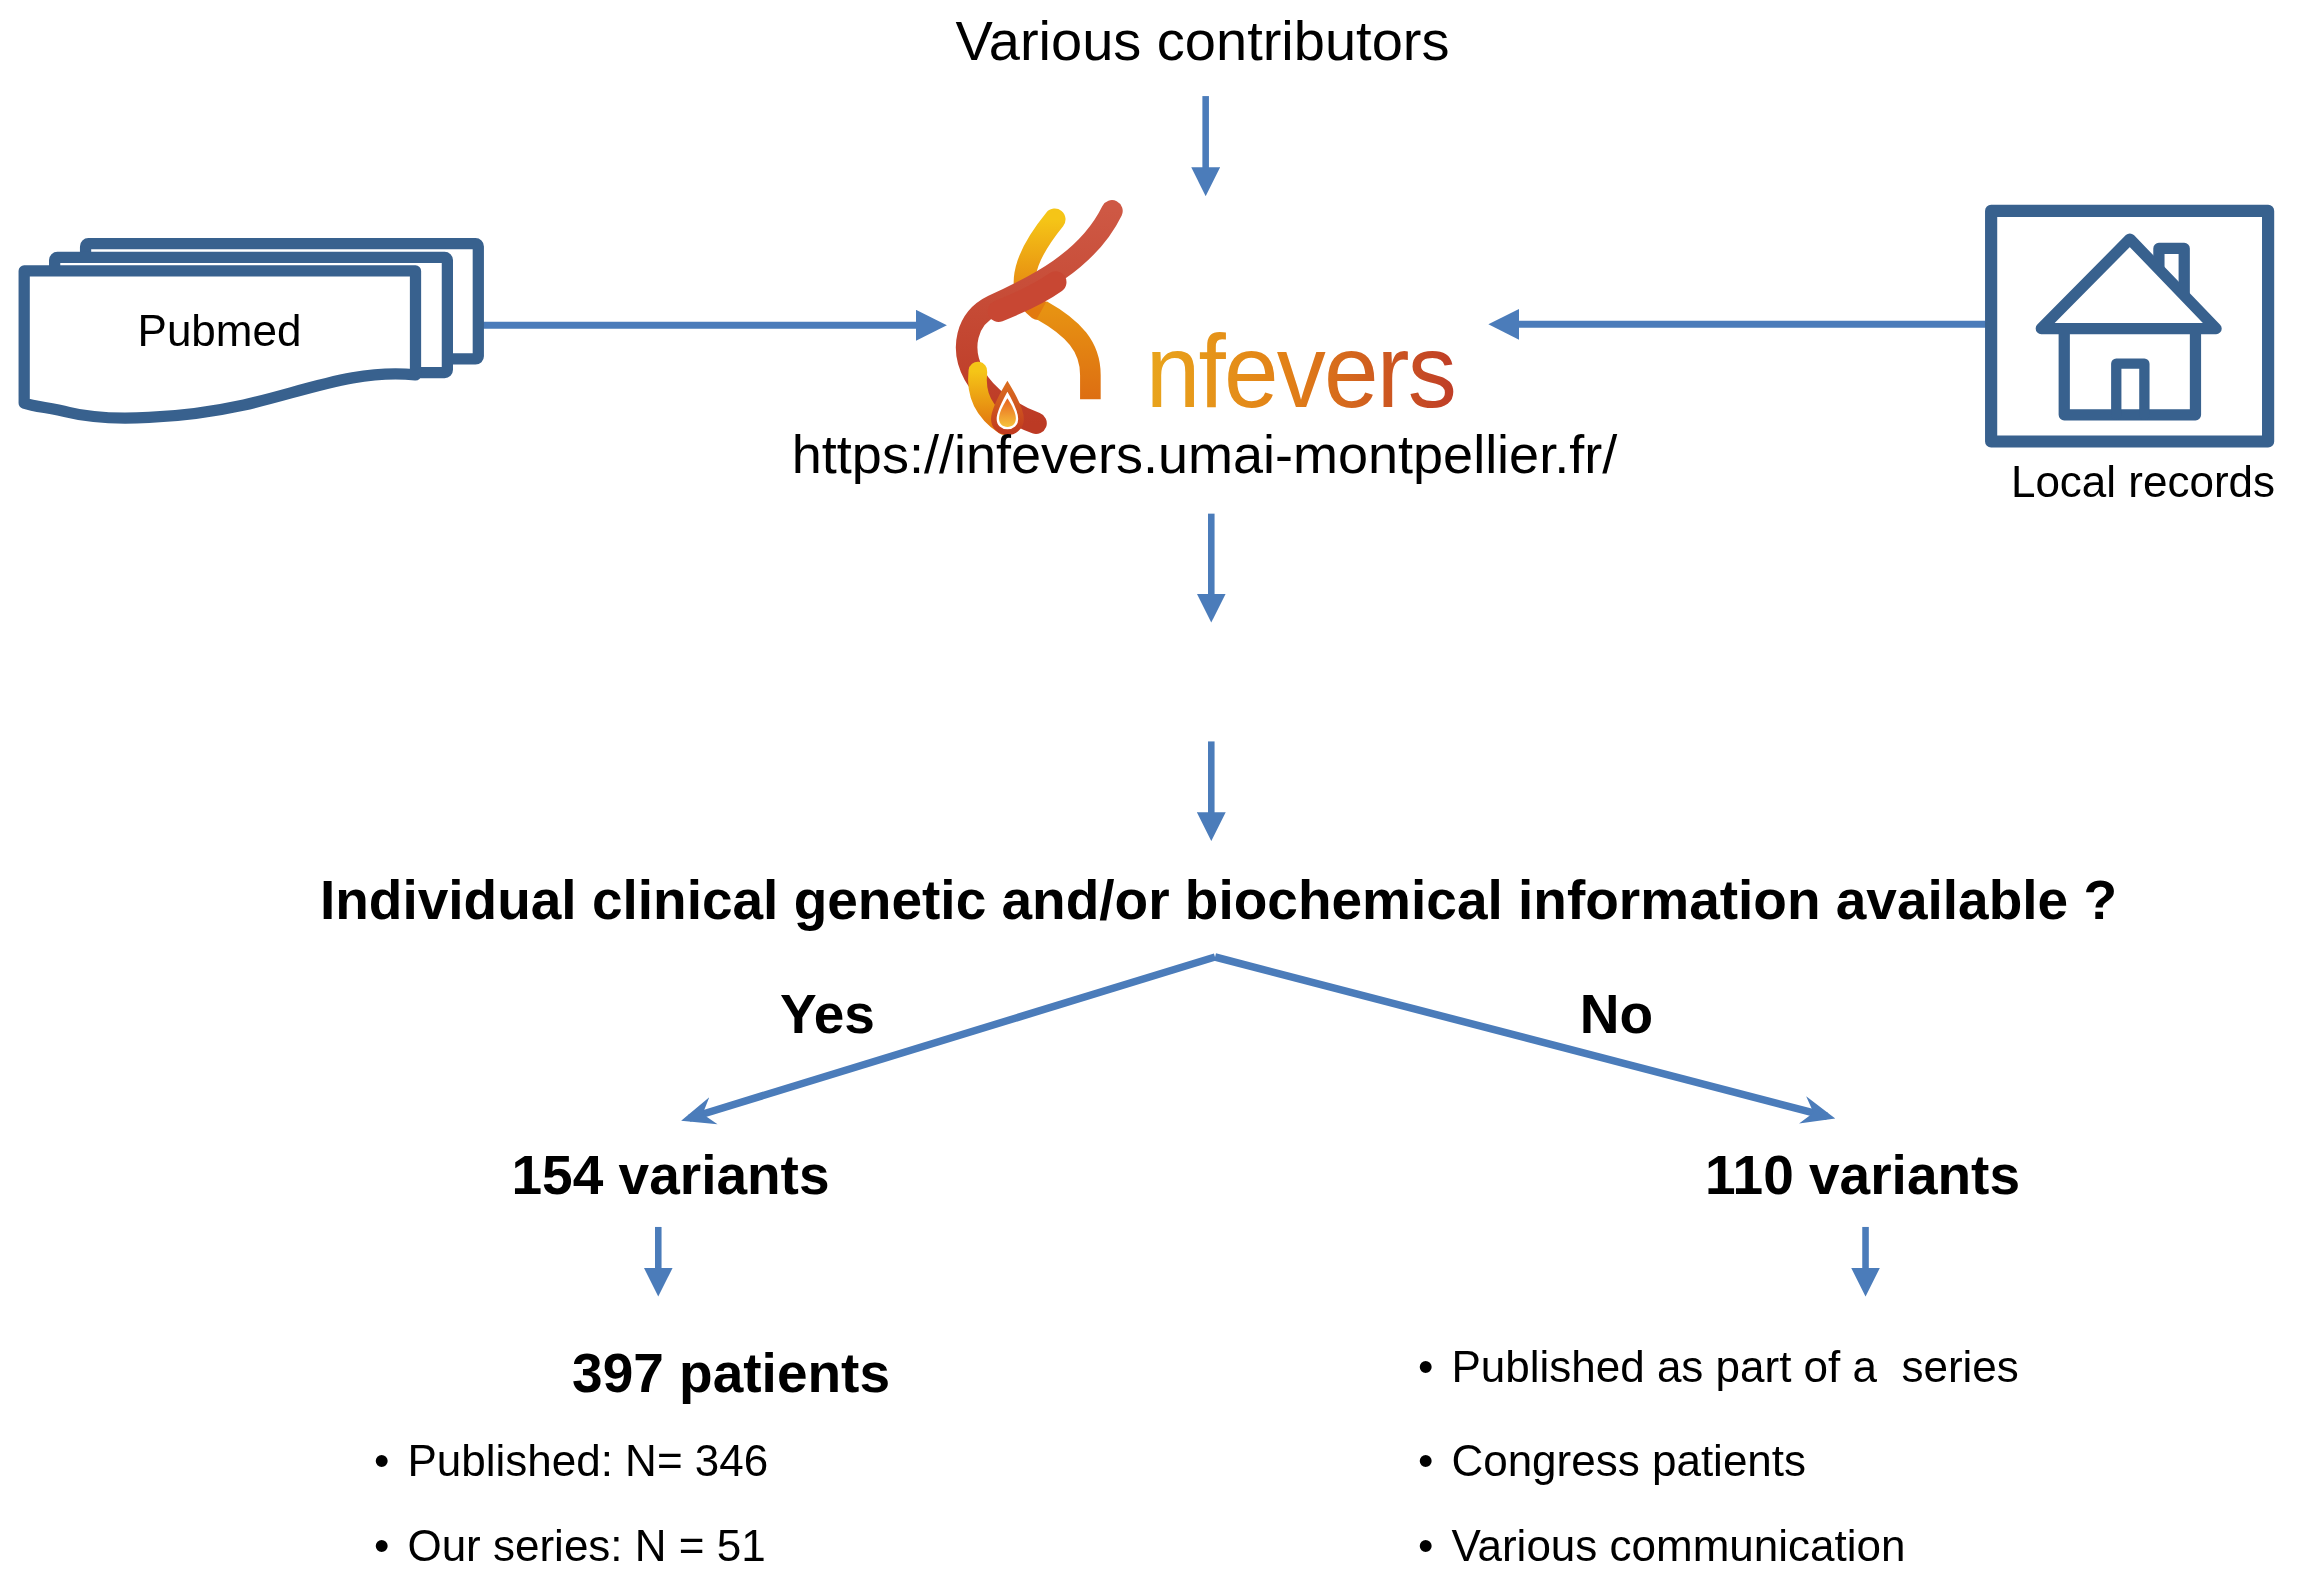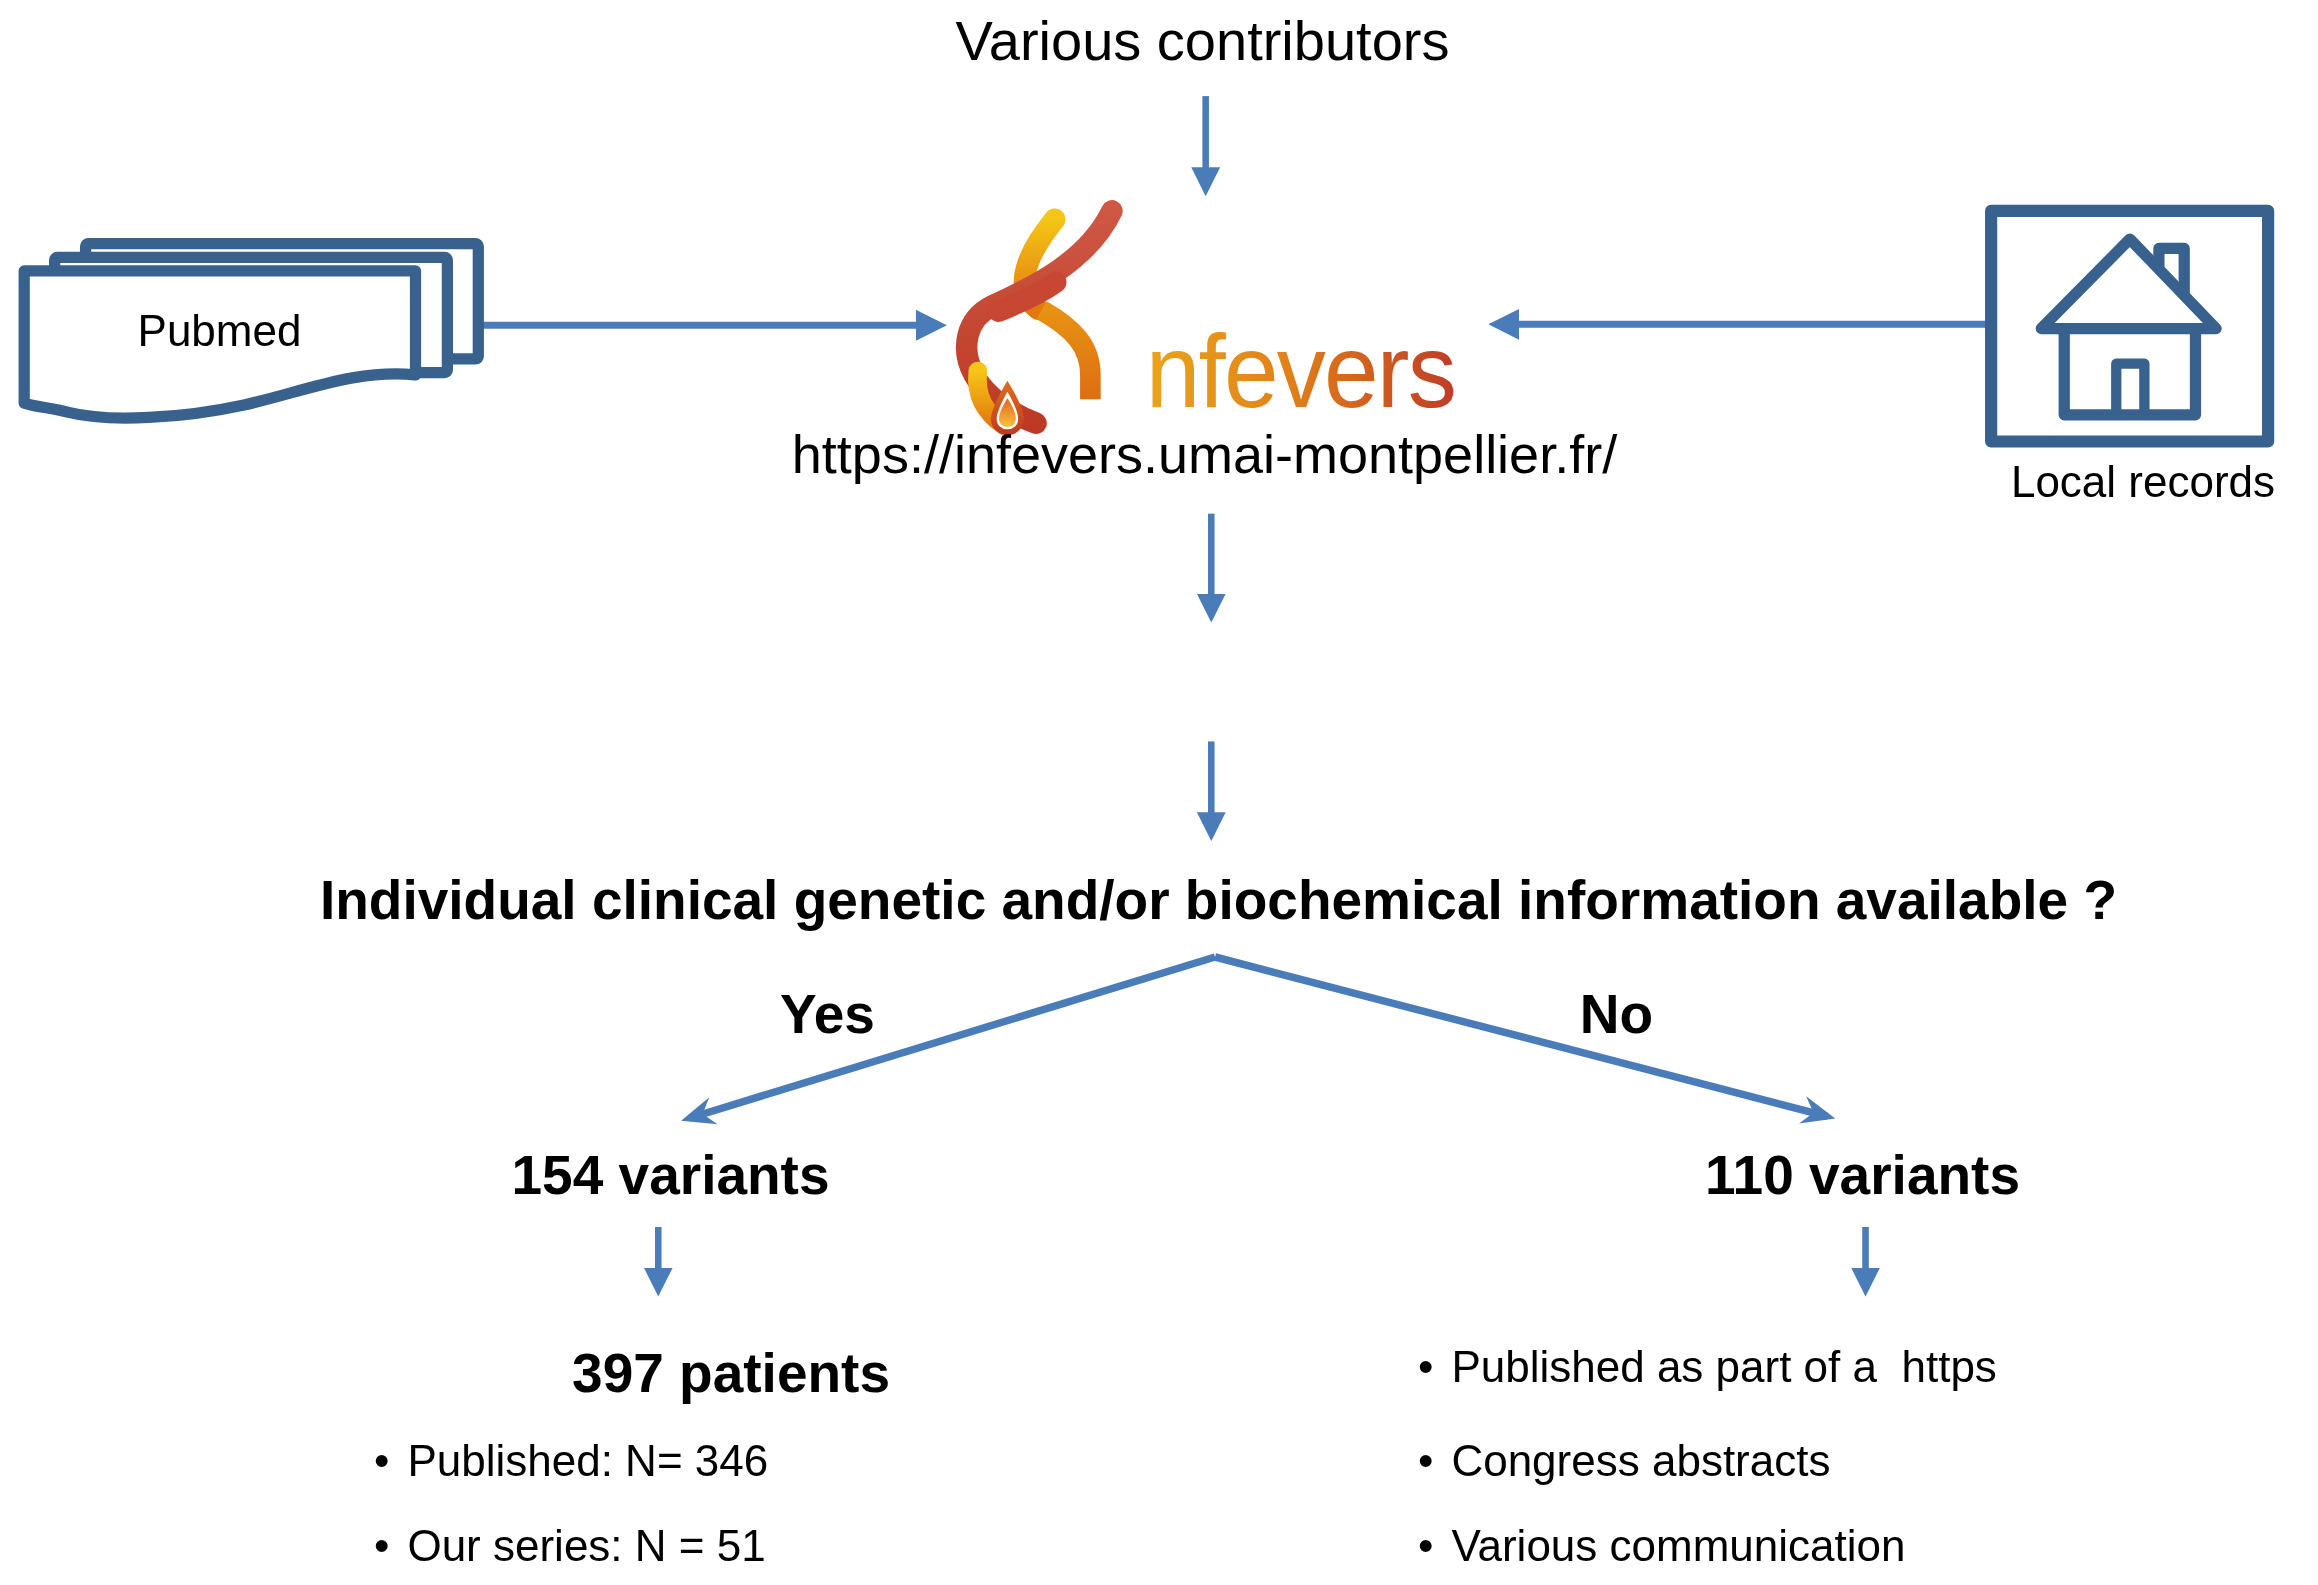--- a/index.html
+++ b/index.html
@@ -136,23 +136,23 @@
   <div class="t center bold fs-head" style="left:421px;top:1341px;width:469px;text-align:right;">397 patients</div>
 
   <div class="t fs-body bullet-row" style="left:374px;top:1435px;">
     <span class="bullet-dot">•</span><span>Published: N= 346</span>
   </div>
   <div class="t fs-body bullet-row" style="left:374px;top:1520px;">
     <span class="bullet-dot">•</span><span>Our series: N = 51</span>
   </div>
 
   <div class="t fs-body bullet-row" style="left:1418px;top:1341px;">
-    <span class="bullet-dot">•</span><span>Published as part of a  https</span>
+    <span class="bullet-dot">•</span><span>Published as part of a  series</span>
   </div>
   <div class="t fs-body bullet-row" style="left:1418px;top:1435px;">
-    <span class="bullet-dot">•</span><span>Congress abstracts</span>
+    <span class="bullet-dot">•</span><span>Congress patients</span>
   </div>
   <div class="t fs-body bullet-row" style="left:1418px;top:1520px;">
     <span class="bullet-dot">•</span><span>Various communication</span>
   </div>
 
 </div>
 
 
 </body></html>

